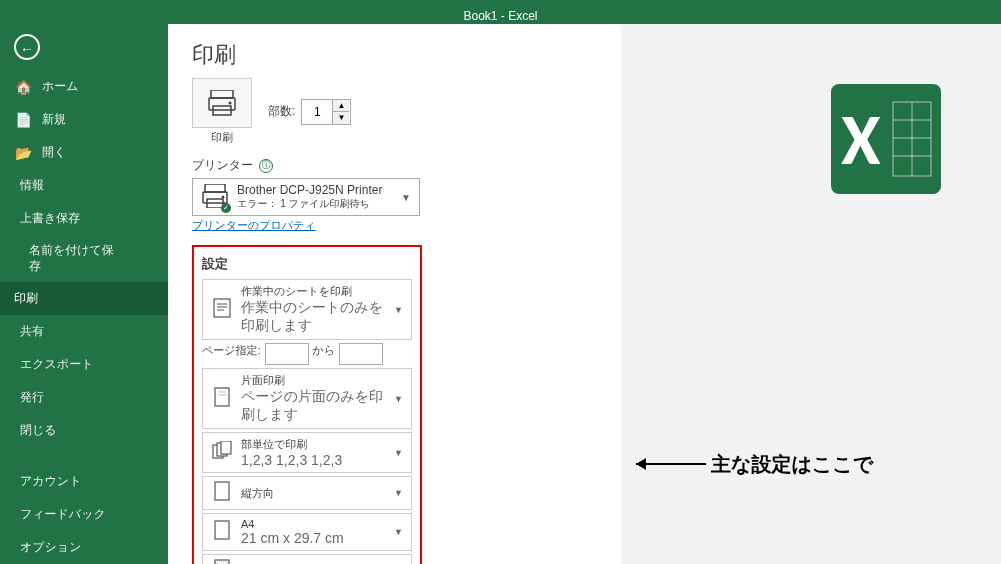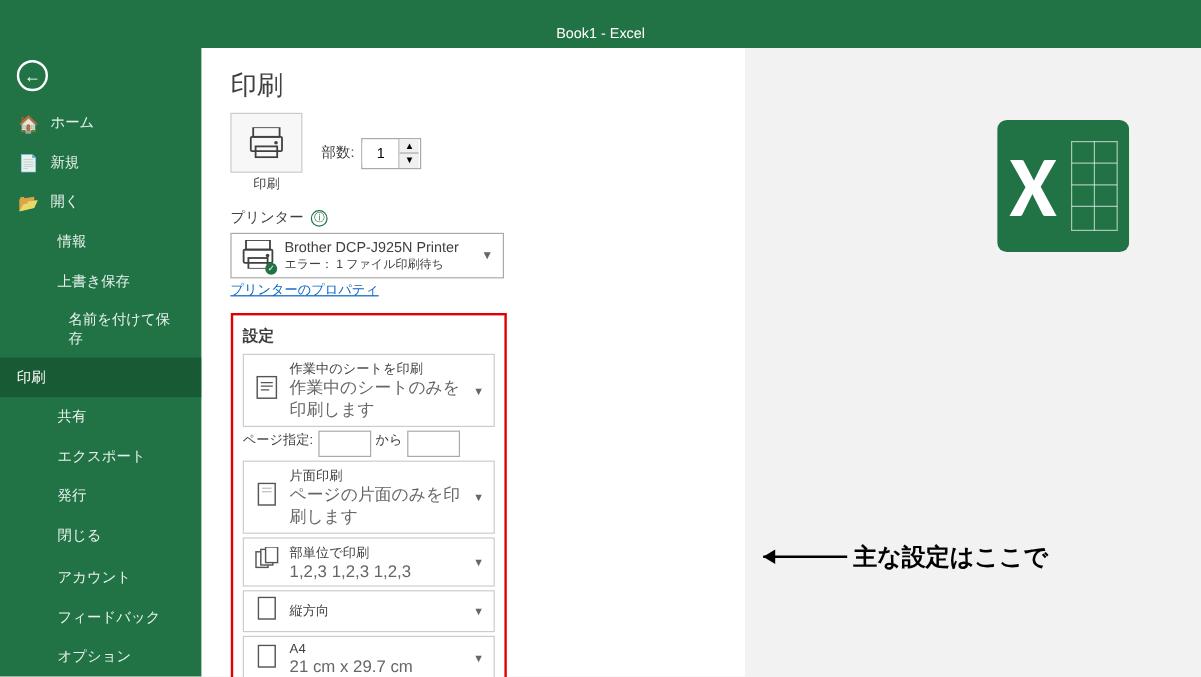--- a/index.html
+++ b/index.html
@@ -3,21 +3,21 @@
   <meta charset="utf-8">
   <style>
     * { margin: 0; padding: 0; box-sizing: border-box; }
     body { font-family: 'Segoe UI', Meiryo, sans-serif; font-size: 12px; background: #f2f2f2; width: 1001px; height: 564px; overflow: hidden; display: flex; flex-direction: column; }
     
     
     .title-bar {
       background: #217346;
       color: white;
       text-align: center;
-      padding: 20px 0;
+      padding: 8px 0;
       font-size: 12px;
       height: 24px;
       line-height: 16px;
     }
     
     .main-container {
       display: flex;
       flex: 1;
       overflow: hidden;
     }
@@ -68,21 +68,20 @@
       width: 20px;
       text-align: center;
     }
     
     
     .sidebar-text-item {
       padding: 8px 14px 8px 20px;
       cursor: pointer;
       font-size: 12px;
       color: rgba(255,255,255,0.9);
-      margin-left: 28px;
     }
     
     
     .content {
       flex: 1;
       background: white;
       display: flex;
       flex-direction: column;
       overflow: hidden;
     }

